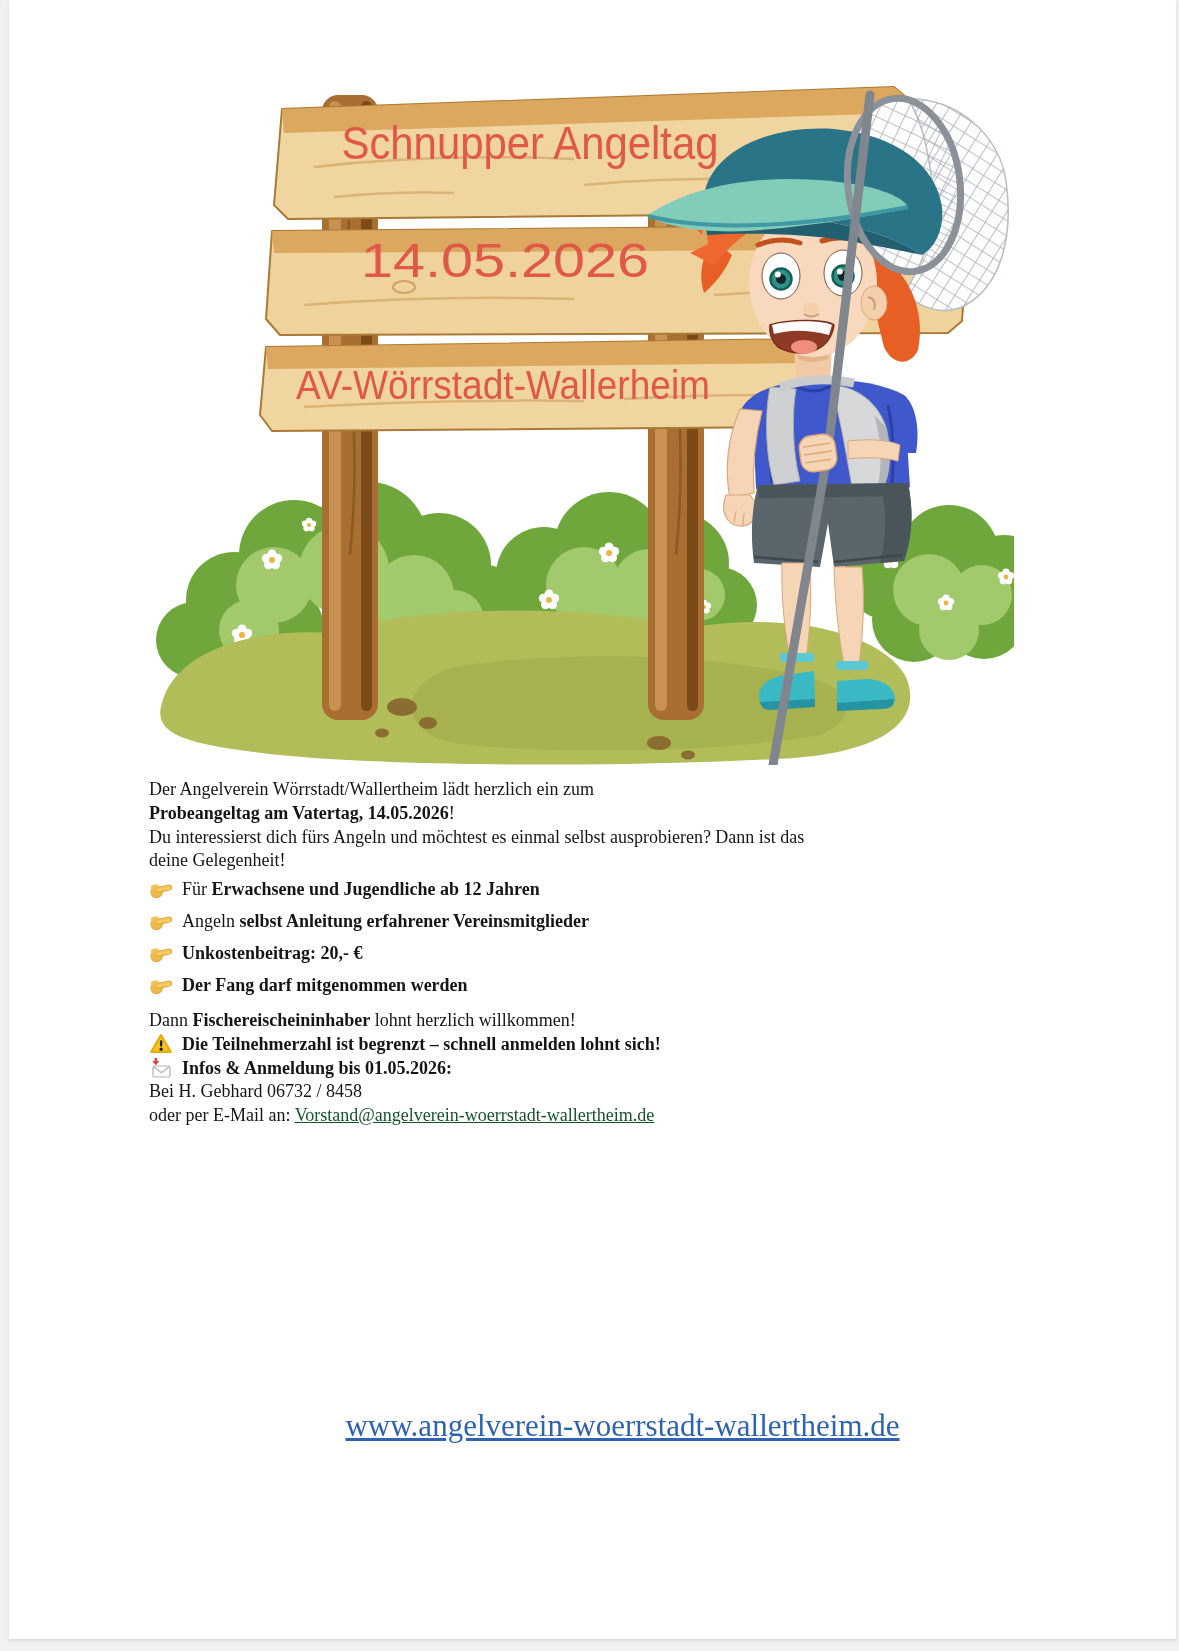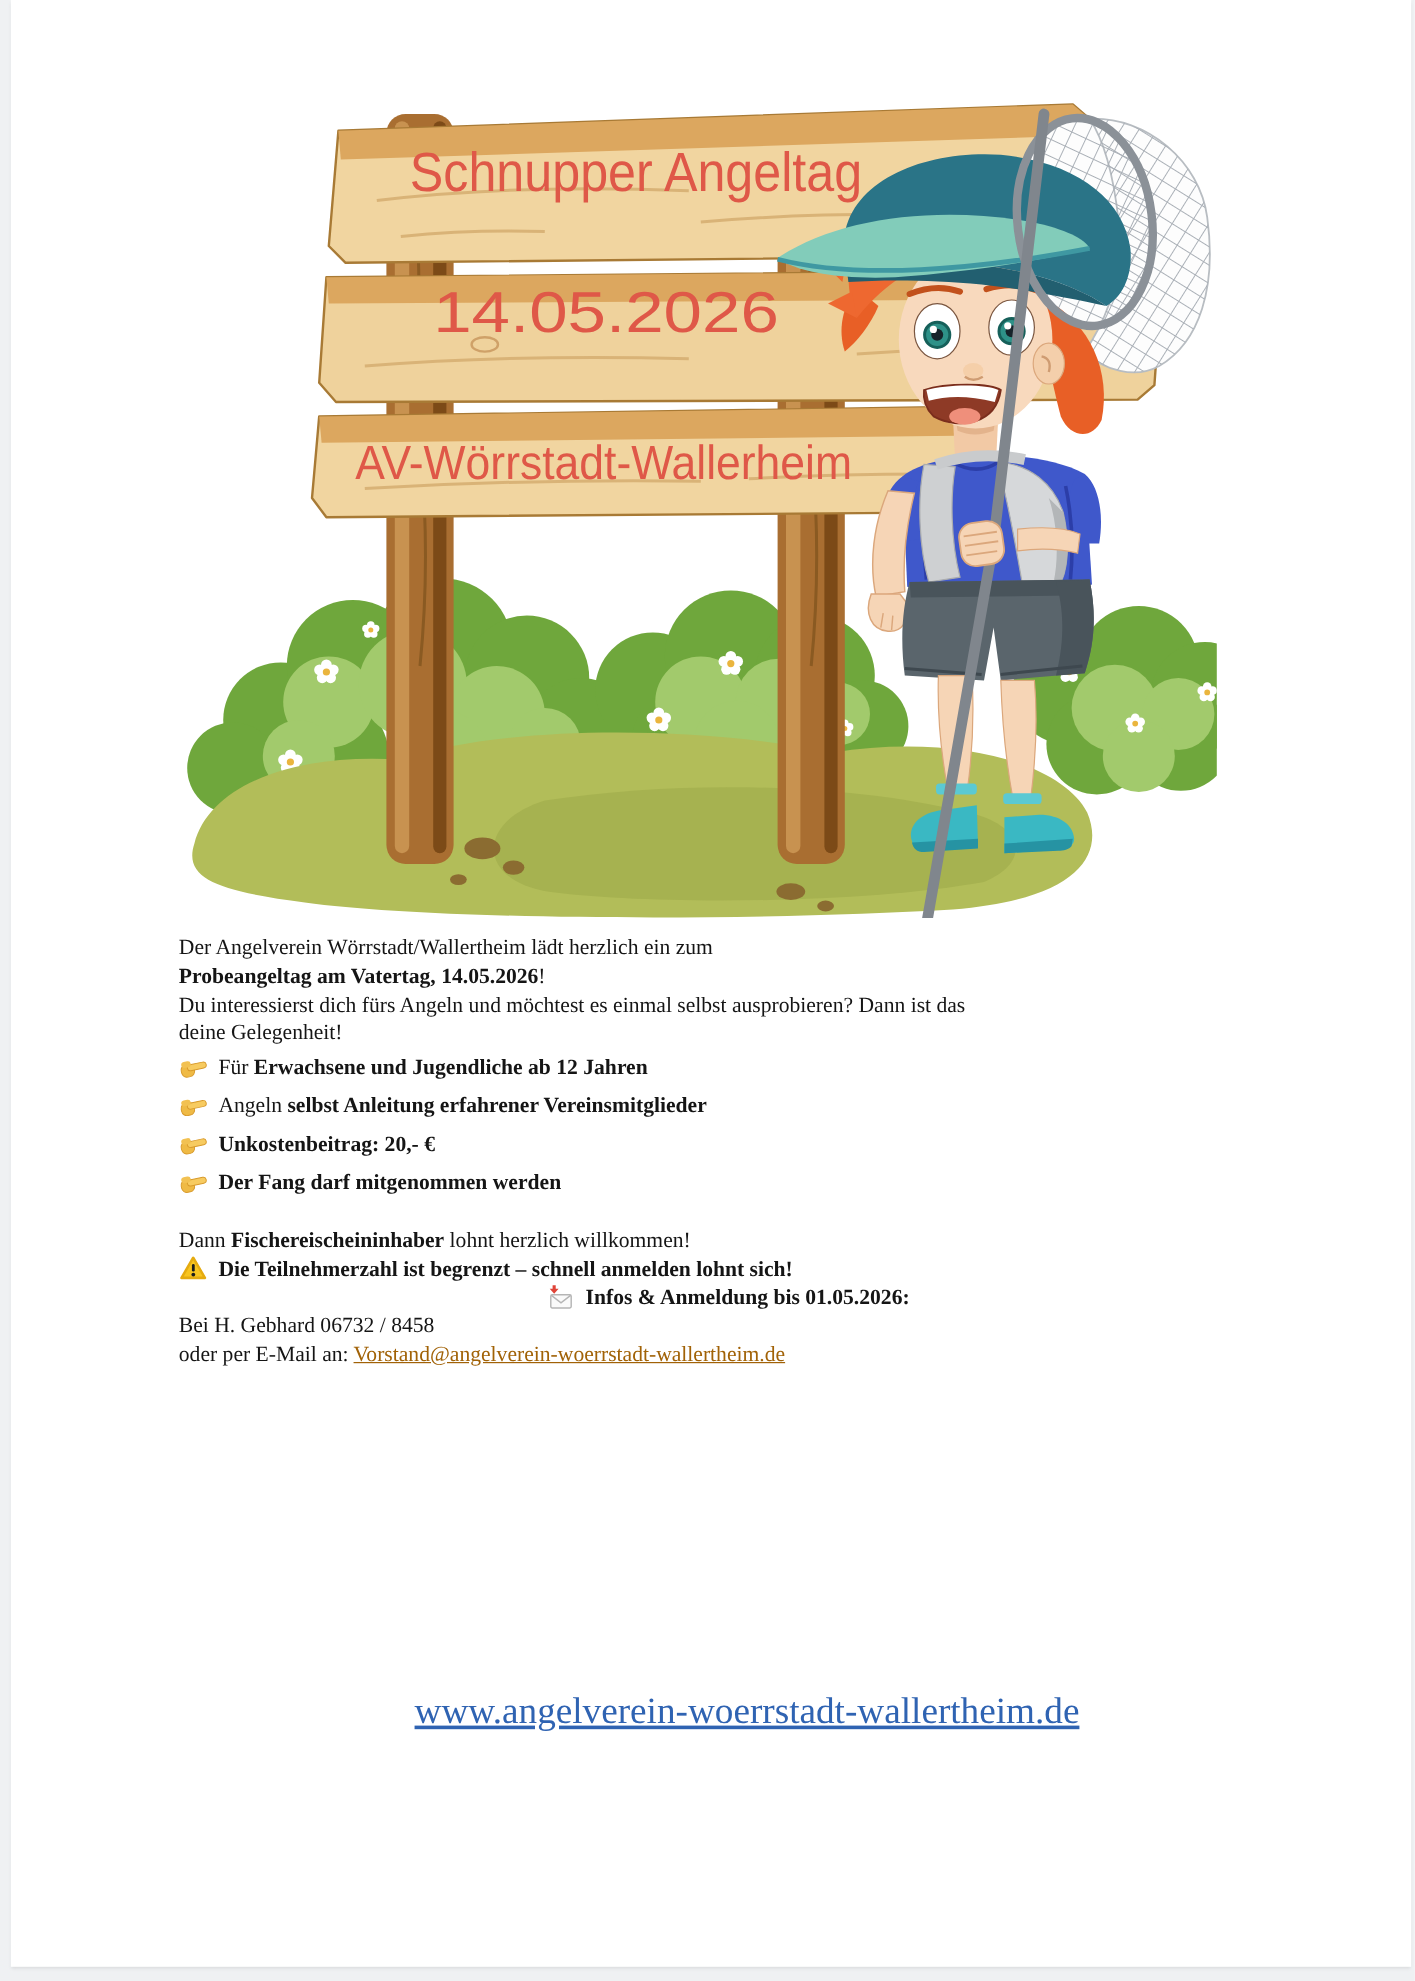--- a/index.html
+++ b/index.html
@@ -20,30 +20,30 @@
   .content{
     position:absolute;left:140px;top:778px;width:915px;
     font-size:18px;color:#151515;line-height:1.32;
   }
   .content p{margin:0;}
   .nowrap{white-space:nowrap;}
   .intro{margin-bottom:24px;}
   .headline{margin-bottom:26px;font-weight:bold;}
   .headline .bang{font-weight:normal;}
   .pitch{margin-bottom:16px;}
-  .bullets{margin-bottom:21px;}
+  .bullets{margin-bottom:8px;}
   .bullet-row{display:flex;align-items:baseline;line-height:32px;white-space:nowrap;}
   .ic{width:24px;height:20px;flex:0 0 auto;margin-right:9px;align-self:center;}
   .ic-inline{width:24px;height:21px;vertical-align:-4px;margin-right:9px;}
   b{font-weight:bold;}
   .welcome{margin-bottom:22px;}
   .warning{margin-bottom:24px;font-weight:bold;white-space:nowrap;}
-  .info-heading{margin-bottom:16px;font-weight:bold;text-align:center;}
+  .info-heading{margin-bottom:16px;font-weight:bold;}
   .phone{margin-bottom:14px;}
-  a.email-link{color:#a16207;text-decoration:underline;}
+  a.email-link{color:#14532d;text-decoration:underline;}
   .footer{
     position:absolute;left:0;top:1408px;width:100%;text-align:center;
     font-family:"Liberation Serif", serif;font-size:31px;padding-left:30px;
   }
   a.footer-link{color:#2f63b2;text-decoration:underline;}
 </style>
 </head>
 <body>
 
 <svg width="0" height="0" style="position:absolute">

